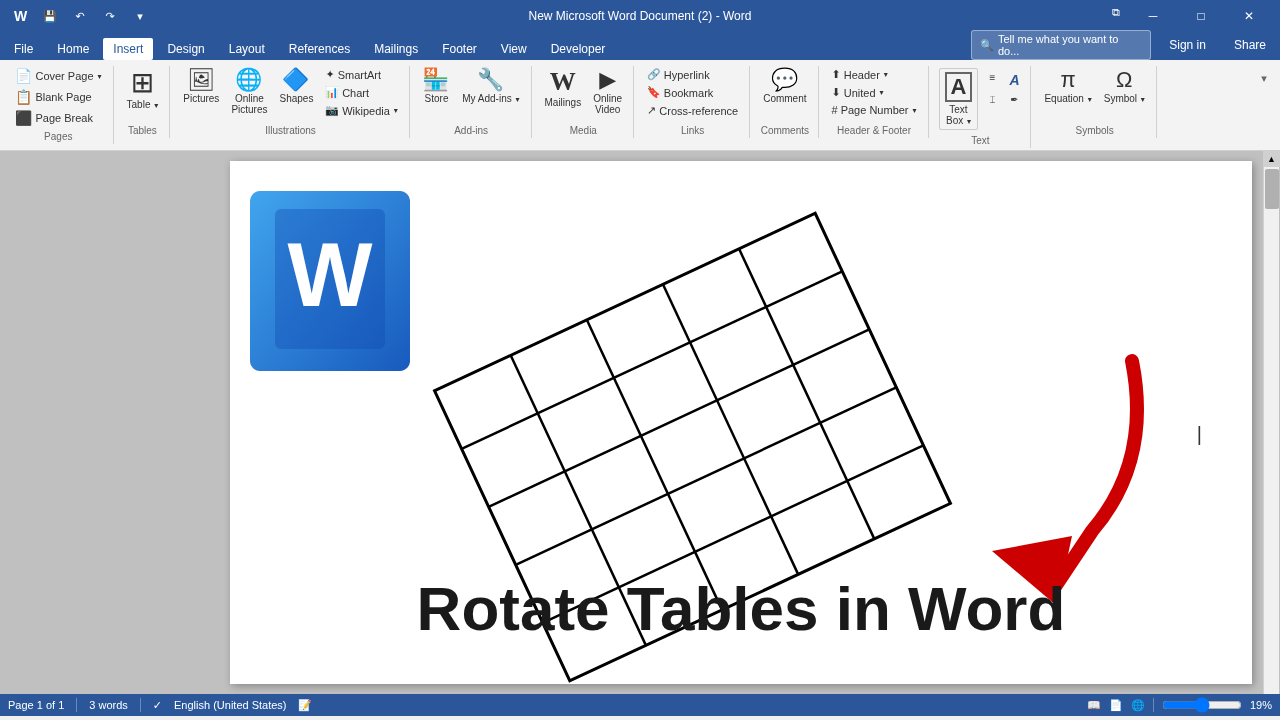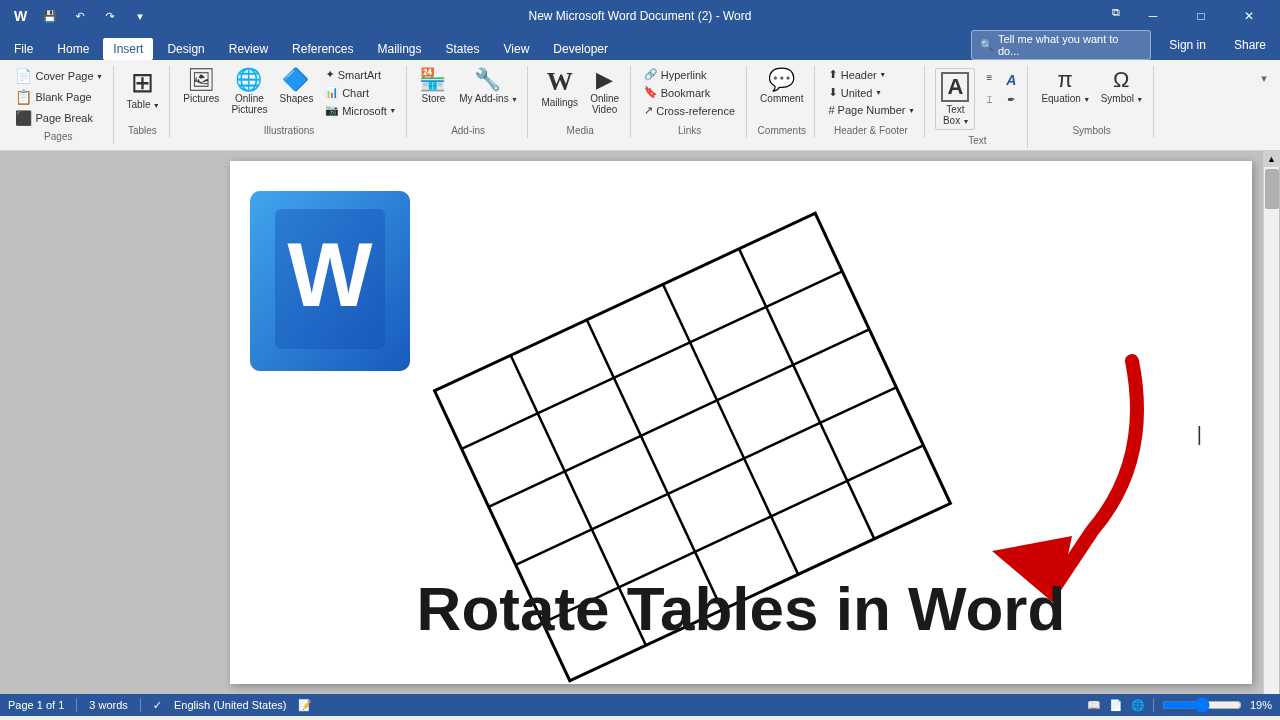--- a/index.html
+++ b/index.html
@@ -261,24 +261,24 @@
     <div class="title-btn">□</div>
     <div class="title-btn close">✕</div>
   </div>
 </div>
 
 <div class="menu-bar">
   <div class="menu-item">File</div>
   <div class="menu-item">Home</div>
   <div class="menu-item active">Insert</div>
   <div class="menu-item">Design</div>
-  <div class="menu-item">Review</div>
+  <div class="menu-item">Layout</div>
   <div class="menu-item">References</div>
   <div class="menu-item">Mailings</div>
-  <div class="menu-item">States</div>
+  <div class="menu-item">Footer</div>
   <div class="menu-item">View</div>
   <div class="menu-item">Developer</div>
   <div class="menu-right">
     <div class="tell-me-box">
       <span>🔍</span>
       <span>Tell me what you want to do...</span>
     </div>
     <div class="menu-item">Sign in</div>
     <div class="menu-item">Share</div>
   </div>
@@ -336,21 +336,21 @@
           <div class="ribbon-btn-small">
             <span>✦</span>
             <span>SmartArt</span>
           </div>
           <div class="ribbon-btn-small">
             <span>📊</span>
             <span>Chart</span>
           </div>
           <div class="ribbon-btn-small">
             <span>📷</span>
-            <span>Microsoft</span>
+            <span>Wikipedia</span>
             <span class="dropdown-arrow">▾</span>
           </div>
         </div>
       </div>
       <div class="ribbon-group-label">Illustrations</div>
     </div>
 
     <div class="ribbon-group">
       <div class="ribbon-items">
         <div class="ribbon-btn">

